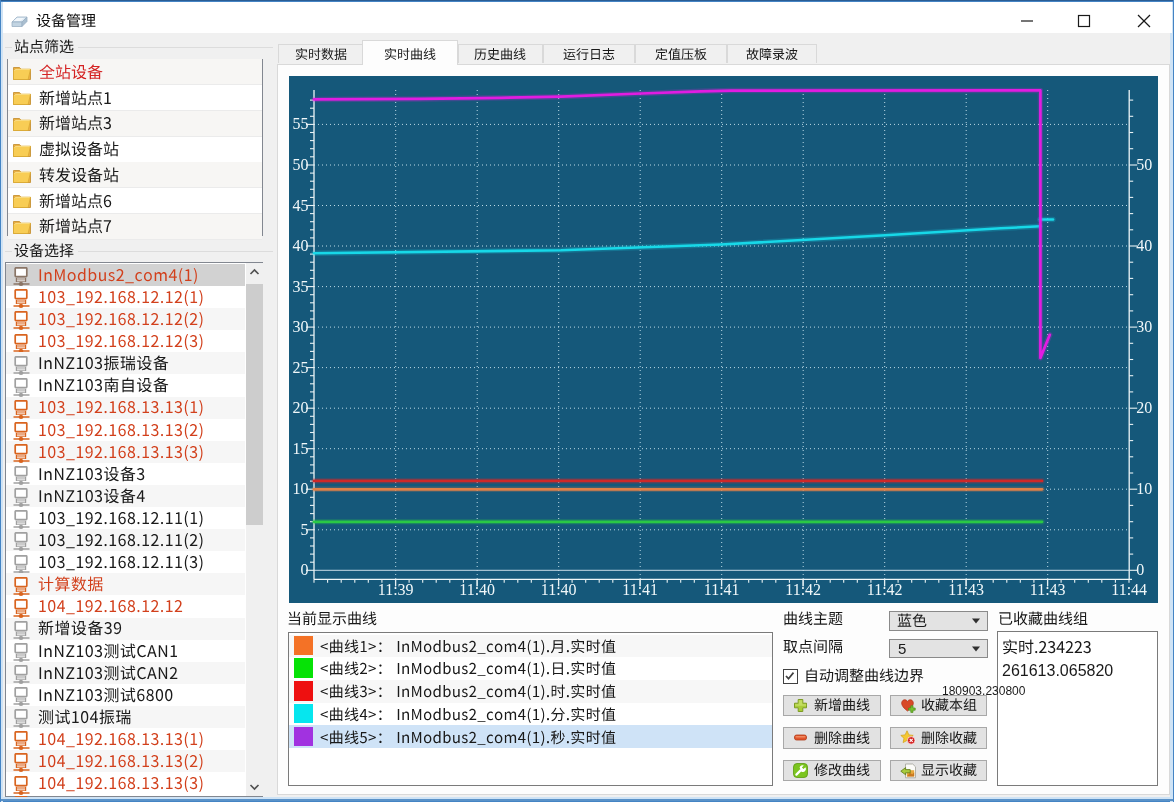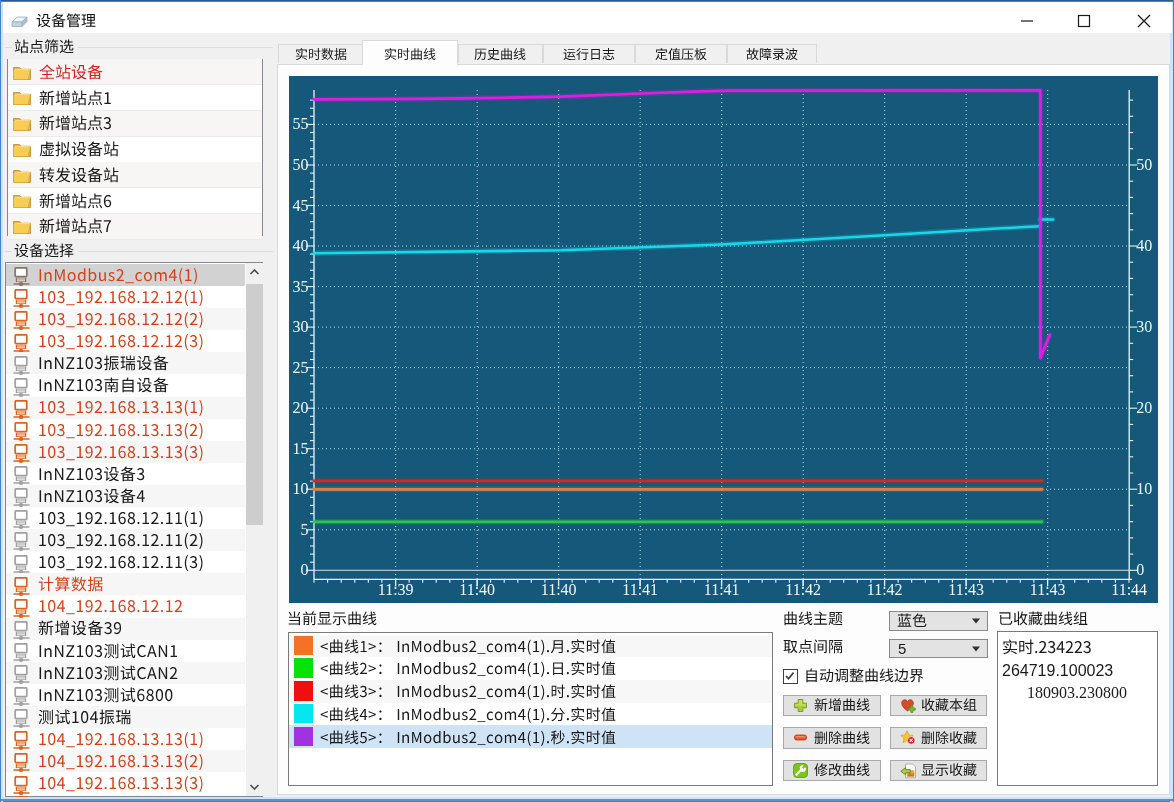--- a/index.html
+++ b/index.html
@@ -784,14 +784,14 @@
     <svg style="position:absolute;left:920.0px;top:756.3px;overflow:visible" width="60" height="20" viewBox="0 -17 60 20">
       <path d="M3.4 -8.0H10.6V-6.5H3.4ZM3.4 -10.2H10.6V-8.8H3.4ZM2.4 -11.1V-5.7H11.7V-11.1ZM11.5 -4.6C11.0 -3.7 10.2 -2.5 9.5 -1.8L10.4 -1.4C11.0 -2.1 11.8 -3.2 12.4 -4.2ZM1.7 -4.2C2.3 -3.3 3.0 -2.0 3.3 -1.3L4.2 -1.7C3.9 -2.4 3.1 -3.6 2.6 -4.5ZM8.0 -5.1V-0.5H5.9V-5.1H4.9V-0.5H0.6V0.5H13.4V-0.5H9.0V-5.1Z M17.3 -4.9C16.7 -3.3 15.6 -1.8 14.5 -0.8C14.8 -0.6 15.2 -0.3 15.5 -0.2C16.6 -1.2 17.7 -2.9 18.4 -4.6ZM23.6 -4.5C24.6 -3.1 25.6 -1.3 26.0 -0.1L27.1 -0.6C26.7 -1.8 25.6 -3.6 24.5 -4.9ZM16.1 -10.7V-9.7H25.9V-10.7ZM14.8 -7.3V-6.3H20.5V-0.3C20.5 -0.0 20.4 0.0 20.1 0.0C19.9 0.0 18.9 0.0 18.0 0.0C18.1 0.3 18.3 0.8 18.4 1.1C19.6 1.1 20.4 1.1 20.9 0.9C21.4 0.7 21.6 0.4 21.6 -0.3V-6.3H27.2V-7.3Z M36.2 -8.0H39.3C39.0 -6.3 38.5 -4.7 37.8 -3.5C37.1 -4.8 36.6 -6.2 36.2 -7.8ZM36.1 -11.8C35.7 -9.3 34.9 -7.0 33.7 -5.6C34.0 -5.4 34.3 -4.9 34.5 -4.7C34.9 -5.2 35.3 -5.9 35.6 -6.5C36.0 -5.1 36.6 -3.7 37.3 -2.5C36.5 -1.3 35.4 -0.4 34.0 0.3C34.2 0.5 34.5 0.9 34.6 1.1C36.0 0.4 37.0 -0.5 37.9 -1.6C38.7 -0.5 39.6 0.4 40.8 1.1C40.9 0.8 41.3 0.4 41.5 0.2C40.3 -0.4 39.3 -1.3 38.5 -2.5C39.4 -4.0 39.9 -5.8 40.3 -8.0H41.4V-9.0H36.6C36.8 -9.8 37.0 -10.7 37.2 -11.6ZM29.3 -1.4C29.6 -1.6 30.0 -1.8 32.5 -2.8V1.1H33.6V-11.6H32.5V-3.8L30.4 -3.1V-10.2H29.3V-3.3C29.3 -2.8 29.1 -2.5 28.9 -2.4C29.0 -2.1 29.2 -1.7 29.3 -1.4Z M53.7 -6.6C53.4 -5.4 53.1 -4.3 52.6 -3.3C52.4 -4.4 52.3 -5.8 52.2 -7.5H55.3V-8.4H54.4L54.8 -8.7C54.5 -9.0 53.9 -9.5 53.4 -9.7L52.8 -9.3C53.2 -9.0 53.6 -8.7 53.9 -8.4H52.2L52.2 -9.3H51.8V-9.9H55.2V-10.8H51.8V-11.8H50.8V-10.8H47.2V-11.8H46.2V-10.8H42.8V-9.9H46.2V-8.9H47.2V-9.9H50.8V-8.9H51.2L51.2 -8.4H45.2V-5.9H44.0V-8.3H43.2V-4.6H44.0V-5.0H45.2V-4.5V-3.9H42.6V-3.0H43.4V-2.4C43.4 -1.5 43.2 -0.2 42.5 0.7C42.7 0.8 43.0 1.0 43.1 1.1C44.0 0.1 44.1 -1.3 44.1 -2.3V-3.0H45.1C45.1 -1.7 44.9 -0.4 44.3 0.7C44.5 0.8 44.9 1.0 45.1 1.1C45.9 -0.4 46.1 -2.8 46.1 -4.5V-7.5H51.3C51.4 -5.2 51.6 -3.4 52.0 -2.0C51.7 -1.6 51.4 -1.2 51.1 -0.8V-1.2H49.5V-2.3H51.0V-4.9H49.5V-5.9H51.0V-6.6H46.8V0.3H47.6V-0.5H50.8C50.4 -0.1 50.0 0.2 49.6 0.5C49.8 0.6 50.2 1.0 50.4 1.1C51.1 0.6 51.8 -0.1 52.3 -0.9C52.8 0.4 53.5 1.1 54.2 1.1C55.0 1.1 55.4 0.8 55.5 -1.1C55.3 -1.2 55.0 -1.4 54.8 -1.6C54.7 -0.2 54.6 0.2 54.3 0.2C53.8 0.2 53.3 -0.5 53.0 -1.8C53.7 -3.1 54.2 -4.7 54.6 -6.4ZM48.7 -1.2H47.6V-2.3H48.7ZM48.7 -4.9H47.6V-5.9H48.7ZM47.6 -4.2H50.2V-3.0H47.6Z" fill="#1a1a1a"></path>
     </svg>
 <svg style="position:absolute;left:997.0px;top:604.0px;overflow:visible" width="94" height="21" viewBox="0 -18 94 21">
       <path d="M1.4 -11.7V-10.5H11.2V-6.6H3.3V-9.1H2.2V-1.5C2.2 0.3 3.0 0.8 5.4 0.8C6.0 0.8 10.4 0.8 11.0 0.8C13.5 0.8 14.0 -0.0 14.3 -2.8C13.9 -2.9 13.4 -3.1 13.1 -3.3C12.9 -0.9 12.7 -0.3 11.0 -0.3C10.0 -0.3 6.1 -0.3 5.3 -0.3C3.7 -0.3 3.3 -0.6 3.3 -1.5V-5.5H11.2V-4.7H12.4V-11.7Z M23.8 -8.6H27.1C26.8 -6.7 26.3 -5.1 25.5 -3.7C24.8 -5.1 24.2 -6.7 23.7 -8.4ZM23.7 -12.6C23.2 -10.0 22.4 -7.5 21.1 -6.0C21.4 -5.8 21.8 -5.3 21.9 -5.1C22.4 -5.6 22.8 -6.3 23.1 -7.0C23.6 -5.4 24.2 -4.0 24.9 -2.7C24.1 -1.4 22.9 -0.4 21.4 0.3C21.6 0.5 22.0 1.0 22.1 1.2C23.5 0.4 24.7 -0.5 25.6 -1.7C26.4 -0.5 27.4 0.5 28.7 1.1C28.8 0.9 29.2 0.4 29.5 0.2C28.2 -0.4 27.1 -1.4 26.2 -2.7C27.2 -4.3 27.8 -6.2 28.2 -8.6H29.3V-9.7H24.2C24.4 -10.5 24.6 -11.5 24.8 -12.4ZM16.4 -1.5C16.7 -1.7 17.1 -1.9 19.9 -3.0V1.2H21.0V-12.4H19.9V-4.0L17.6 -3.3V-10.9H16.4V-3.6C16.4 -3.0 16.1 -2.7 15.9 -2.5C16.1 -2.3 16.3 -1.8 16.4 -1.5Z M42.5 -7.1C42.3 -5.8 41.9 -4.6 41.4 -3.5C41.2 -4.7 41.0 -6.2 41.0 -8.0H44.3V-9.0H43.3L43.7 -9.3C43.4 -9.7 42.8 -10.1 42.2 -10.4L41.6 -9.9C42.0 -9.7 42.5 -9.3 42.8 -9.0H40.9L40.9 -9.9H40.5V-10.6H44.1V-11.5H40.5V-12.6H39.4V-11.5H35.6V-12.6H34.5V-11.5H30.9V-10.6H34.5V-9.5H35.6V-10.6H39.4V-9.5H39.9L39.9 -9.0H33.4V-6.3H32.2V-8.9H31.3V-4.9H32.2V-5.4H33.4V-4.8V-4.2H30.6V-3.2H31.5V-2.5C31.5 -1.6 31.3 -0.3 30.5 0.7C30.7 0.8 31.0 1.1 31.2 1.2C32.1 0.1 32.3 -1.4 32.3 -2.5V-3.2H33.4C33.3 -1.8 33.1 -0.4 32.4 0.8C32.7 0.8 33.1 1.1 33.3 1.2C34.2 -0.5 34.4 -3.0 34.4 -4.8V-8.0H39.9C40.1 -5.6 40.3 -3.7 40.7 -2.2C40.4 -1.7 40.1 -1.3 39.8 -0.9V-1.3H38.1V-2.4H39.6V-5.2H38.1V-6.3H39.6V-7.0H35.1V0.4H36.0V-0.5H39.4C39.0 -0.1 38.6 0.2 38.1 0.5C38.4 0.7 38.8 1.0 39.0 1.2C39.8 0.6 40.5 -0.1 41.1 -0.9C41.6 0.5 42.3 1.2 43.1 1.2C44.0 1.2 44.3 0.8 44.5 -1.2C44.2 -1.3 43.9 -1.5 43.7 -1.7C43.6 -0.2 43.5 0.2 43.2 0.2C42.7 0.2 42.1 -0.5 41.7 -2.0C42.5 -3.4 43.1 -5.0 43.5 -6.9ZM37.2 -1.3H36.0V-2.4H37.2ZM37.2 -5.2H36.0V-6.3H37.2ZM36.0 -4.5H38.8V-3.2H36.0Z M53.7 -12.4V-9.6H51.2V-12.4H50.1V-9.6H46.5V1.2H47.5V0.2H57.5V1.1H58.6V-9.6H54.8V-12.4ZM47.5 -0.9V-4.2H50.1V-0.9ZM57.5 -0.9H54.8V-4.2H57.5ZM51.2 -0.9V-4.2H53.7V-0.9ZM47.5 -5.2V-8.5H50.1V-5.2ZM57.5 -5.2H54.8V-8.5H57.5ZM51.2 -5.2V-8.5H53.7V-5.2Z M60.8 -0.8 61.0 0.3C62.4 -0.1 64.2 -0.7 66.0 -1.2L65.8 -2.2C64.0 -1.6 62.1 -1.1 60.8 -0.8ZM70.6 -11.7C71.3 -11.3 72.3 -10.8 72.7 -10.3L73.4 -11.0C72.9 -11.4 72.0 -12.0 71.2 -12.3ZM61.1 -6.3C61.3 -6.5 61.6 -6.5 63.5 -6.8C62.8 -5.8 62.2 -5.1 62.0 -4.8C61.5 -4.2 61.1 -3.8 60.8 -3.8C60.9 -3.5 61.1 -3.0 61.2 -2.7C61.5 -2.9 62.0 -3.1 65.8 -3.8C65.7 -4.0 65.7 -4.5 65.8 -4.8L62.8 -4.2C63.9 -5.6 65.1 -7.2 66.0 -8.9L65.1 -9.4C64.8 -8.9 64.5 -8.3 64.1 -7.8L62.2 -7.6C63.1 -8.9 64.0 -10.5 64.6 -12.1L63.6 -12.6C63.0 -10.8 61.9 -8.8 61.6 -8.3C61.2 -7.8 61.0 -7.5 60.7 -7.4C60.8 -7.1 61.0 -6.6 61.1 -6.3ZM73.3 -5.2C72.7 -4.3 71.9 -3.4 70.9 -2.7C70.7 -3.5 70.5 -4.4 70.3 -5.5L74.1 -6.2L74.0 -7.2L70.2 -6.5C70.1 -7.1 70.0 -7.8 70.0 -8.5L73.7 -9.1L73.5 -10.0L69.9 -9.5C69.9 -10.5 69.9 -11.5 69.9 -12.6H68.8C68.8 -11.5 68.8 -10.4 68.9 -9.3L66.5 -9.0L66.7 -8.0L68.9 -8.3C69.0 -7.6 69.0 -7.0 69.1 -6.3L66.2 -5.8L66.4 -4.8L69.3 -5.3C69.4 -4.0 69.7 -2.9 70.0 -2.0C68.7 -1.1 67.2 -0.5 65.7 0.0C66.0 0.3 66.3 0.7 66.4 0.9C67.8 0.4 69.2 -0.2 70.4 -1.0C71.0 0.4 71.8 1.2 72.9 1.2C73.9 1.2 74.2 0.7 74.4 -1.0C74.2 -1.1 73.8 -1.4 73.6 -1.6C73.5 -0.3 73.4 0.1 73.0 0.1C72.3 0.1 71.8 -0.6 71.3 -1.6C72.5 -2.5 73.5 -3.6 74.2 -4.8Z M75.7 -0.9 75.9 0.2C77.4 -0.1 79.2 -0.6 81.0 -1.1L80.9 -2.1C79.0 -1.6 77.0 -1.1 75.7 -0.9ZM82.2 -11.8V-0.2H80.7V0.9H89.4V-0.2H88.1V-11.8ZM83.3 -0.2V-3.1H87.0V-0.2ZM83.3 -7.0H87.0V-4.1H83.3ZM83.3 -8.0V-10.8H87.0V-8.0ZM76.0 -6.3C76.2 -6.5 76.6 -6.6 78.6 -6.8C77.9 -5.8 77.2 -5.0 77.0 -4.7C76.5 -4.2 76.1 -3.8 75.7 -3.7C75.9 -3.5 76.0 -3.0 76.1 -2.7C76.4 -2.9 76.9 -3.1 81.0 -3.9C81.0 -4.1 81.0 -4.5 81.0 -4.8L77.7 -4.2C79.0 -5.5 80.2 -7.2 81.2 -8.9L80.3 -9.4C80.0 -8.9 79.7 -8.3 79.3 -7.8L77.1 -7.6C78.1 -8.8 79.0 -10.5 79.8 -12.1L78.8 -12.6C78.1 -10.8 76.9 -8.8 76.5 -8.3C76.2 -7.8 75.9 -7.5 75.6 -7.4C75.8 -7.1 75.9 -6.6 76.0 -6.3Z" fill="#1a1a1a"></path>
     </svg>
 <div class="lb" style="left:996px;top:629px;width:161px;height:155px;border-color:#7a7a7a"></div>
 <svg style="position:absolute;left:1000.5px;top:632.0px;overflow:visible" width="93" height="22" viewBox="0 -19 93 22">
       <path d="M8.6 -1.7C10.7 -0.9 12.9 0.2 14.2 1.2L14.9 0.2C13.6 -0.7 11.3 -1.8 9.2 -2.6ZM3.8 -8.9C4.7 -8.4 5.7 -7.6 6.2 -7.0L7.0 -7.9C6.5 -8.5 5.4 -9.2 4.6 -9.7ZM2.2 -6.4C3.2 -5.9 4.2 -5.1 4.7 -4.5L5.5 -5.5C4.9 -6.0 3.9 -6.8 3.0 -7.2ZM1.4 -11.6V-8.4H2.6V-10.5H13.3V-8.4H14.6V-11.6H9.1C8.9 -12.2 8.4 -13.0 8.0 -13.6L6.9 -13.2C7.2 -12.7 7.5 -12.1 7.7 -11.6ZM1.1 -4.1V-3.1H6.9C6.0 -1.5 4.4 -0.5 1.3 0.2C1.6 0.4 1.9 0.9 2.0 1.2C5.6 0.4 7.4 -1.0 8.3 -3.1H15.0V-4.1H8.7C9.1 -5.6 9.2 -7.5 9.3 -9.7H8.0C8.0 -7.4 7.9 -5.6 7.4 -4.1Z M23.6 -7.2C24.4 -6.0 25.5 -4.3 26.0 -3.3L27.1 -3.9C26.5 -4.9 25.4 -6.5 24.6 -7.8ZM21.2 -6.4V-2.8H18.4V-6.4ZM21.2 -7.5H18.4V-11.0H21.2ZM17.3 -12.1V-0.4H18.4V-1.7H22.3V-12.1ZM28.2 -13.4V-10.2H23.0V-9.1H28.2V-0.5C28.2 -0.2 28.1 -0.1 27.8 -0.1C27.4 -0.1 26.2 -0.1 25.0 -0.1C25.2 0.2 25.4 0.8 25.4 1.1C27.0 1.1 28.1 1.1 28.6 0.9C29.2 0.7 29.4 0.4 29.4 -0.5V-9.1H31.4V-10.2H29.4V-13.4Z M34.2 0.2C34.8 0.2 35.3 -0.2 35.3 -0.9C35.3 -1.6 34.8 -2.0 34.2 -2.0C33.6 -2.0 33.2 -1.6 33.2 -0.9C33.2 -0.2 33.6 0.2 34.2 0.2Z M37.2 0.0H44.5V-1.3H41.3C40.7 -1.3 40.0 -1.2 39.4 -1.2C42.1 -3.8 44.0 -6.1 44.0 -8.5C44.0 -10.6 42.6 -11.9 40.5 -11.9C39.1 -11.9 38.0 -11.3 37.1 -10.2L37.9 -9.4C38.6 -10.2 39.4 -10.8 40.4 -10.8C41.8 -10.8 42.5 -9.8 42.5 -8.4C42.5 -6.4 40.8 -4.1 37.2 -0.9Z M49.5 0.2C51.6 0.2 53.3 -1.0 53.3 -3.1C53.3 -4.8 52.2 -5.8 50.8 -6.1V-6.2C52.1 -6.6 52.9 -7.6 52.9 -9.0C52.9 -10.9 51.5 -11.9 49.5 -11.9C48.1 -11.9 47.1 -11.3 46.2 -10.5L47.0 -9.6C47.7 -10.3 48.5 -10.8 49.4 -10.8C50.7 -10.8 51.4 -10.0 51.4 -8.9C51.4 -7.6 50.6 -6.7 48.2 -6.7V-5.5C50.9 -5.5 51.8 -4.6 51.8 -3.2C51.8 -1.8 50.8 -1.0 49.4 -1.0C48.1 -1.0 47.2 -1.6 46.5 -2.4L45.8 -1.4C46.6 -0.6 47.7 0.2 49.5 0.2Z M59.6 0.0H61.0V-3.2H62.6V-4.4H61.0V-11.7H59.4L54.5 -4.2V-3.2H59.6ZM59.6 -4.4H56.0L58.7 -8.4C59.1 -9.0 59.4 -9.6 59.7 -10.1H59.7C59.7 -9.5 59.6 -8.6 59.6 -8.0Z M63.8 0.0H71.2V-1.3H67.9C67.3 -1.3 66.6 -1.2 66.0 -1.2C68.8 -3.8 70.6 -6.1 70.6 -8.5C70.6 -10.6 69.3 -11.9 67.2 -11.9C65.7 -11.9 64.7 -11.3 63.7 -10.2L64.6 -9.4C65.2 -10.2 66.0 -10.8 67.0 -10.8C68.5 -10.8 69.2 -9.8 69.2 -8.4C69.2 -6.4 67.5 -4.1 63.8 -0.9Z M72.7 0.0H80.0V-1.3H76.8C76.2 -1.3 75.5 -1.2 74.9 -1.2C77.6 -3.8 79.5 -6.1 79.5 -8.5C79.5 -10.6 78.2 -11.9 76.1 -11.9C74.6 -11.9 73.6 -11.3 72.6 -10.2L73.5 -9.4C74.1 -10.2 74.9 -10.8 75.9 -10.8C77.3 -10.8 78.0 -9.8 78.0 -8.4C78.0 -6.4 76.4 -4.1 72.7 -0.9Z M85.1 0.2C87.2 0.2 88.8 -1.0 88.8 -3.1C88.8 -4.8 87.7 -5.8 86.4 -6.1V-6.2C87.6 -6.6 88.4 -7.6 88.4 -9.0C88.4 -10.9 87.0 -11.9 85.0 -11.9C83.7 -11.9 82.6 -11.3 81.7 -10.5L82.5 -9.6C83.2 -10.3 84.0 -10.8 85.0 -10.8C86.2 -10.8 86.9 -10.0 86.9 -8.9C86.9 -7.6 86.1 -6.7 83.7 -6.7V-5.5C86.4 -5.5 87.3 -4.6 87.3 -3.2C87.3 -1.8 86.4 -1.0 85.0 -1.0C83.6 -1.0 82.8 -1.6 82.1 -2.4L81.3 -1.4C82.1 -0.6 83.2 0.2 85.1 0.2Z" fill="#1a1a1a"></path>
     </svg>
-<div class="ab" style="left:1001px;top:660px;font-size:16px;color:#1a1a1a;font-family:'Liberation Sans',sans-serif">264719.100023</div>
-<div class="ab" style="left:1026px;top:682px;font-size:16px;color:#1a1a1a;font-family:Liberation Serif, serif">180903.230800</div>
+<div class="ab" style="left:1001px;top:660px;font-size:16px;color:#1a1a1a;font-family:'Liberation Sans',sans-serif">261613.065820</div>
+<div class="ab" style="left:941px;top:682px;font-size:12px;color:#1a1a1a;font-family:Liberation Sans, sans-serif">180903.230800</div>
 </div>
 </body></html>

